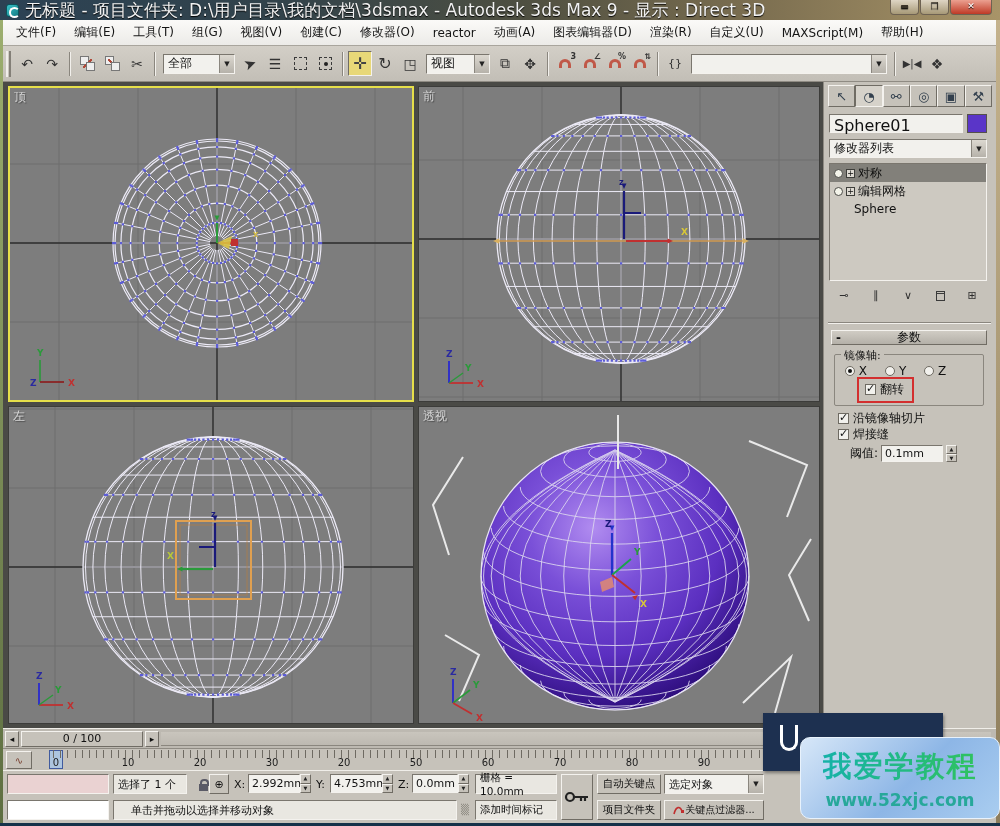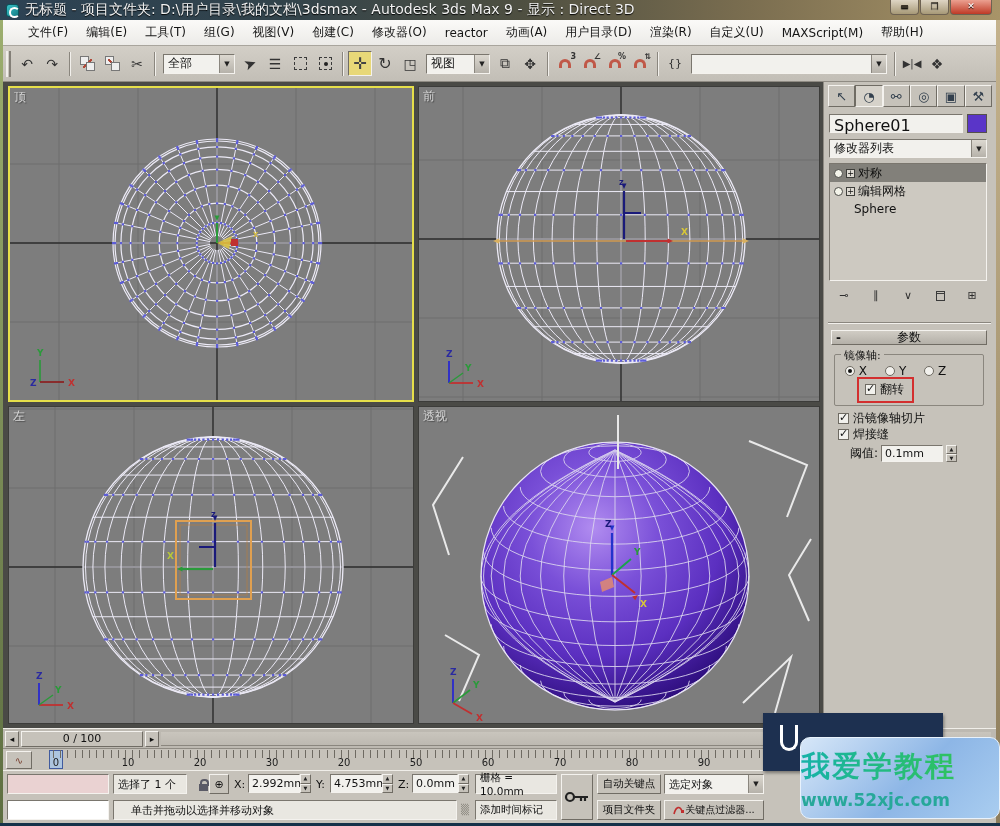--- a/index.html
+++ b/index.html
@@ -12,29 +12,29 @@
   #edge-bottom{position:absolute;left:0;bottom:0;width:1000px;height:3px;background:#16324a;z-index:60;}
 
   
   #titlebar{position:absolute;left:0;top:0;width:1000px;height:20px;
     background:linear-gradient(90deg,#2c4254 0%,#32434b 28%,#4e4f41 52%,#7b6e50 75%,#a89468 100%);
     display:flex;align-items:center;padding-left:6px;color:#f2f2f2;text-shadow:0 1px 1px #000;}
   #app-icon{width:13px;height:13px;border-radius:3px;background:linear-gradient(135deg,#39c3c9,#147d86);
     border:1px solid #0b555c;margin-right:6px;position:relative;flex:0 0 auto;}
   #app-icon::after{content:"";position:absolute;left:2px;top:2px;width:7px;height:7px;border:2px solid #fff;
     border-right-color:transparent;border-radius:50%;}
-  #title-text{font-size:14px;white-space:nowrap;overflow:hidden;}
+  #title-text{font-size:17px;white-space:nowrap;overflow:hidden;}
   #win-buttons{position:absolute;right:8px;top:0;display:flex;}
   .wbtn{width:29px;height:15px;border:1px solid #6e6252;border-top:none;border-radius:0 0 4px 4px;
     background:linear-gradient(#ded5c4,#a79977);color:#3a3328;font-size:9px;line-height:13px;text-align:center;margin-left:1px;}
   .wbtn.close{width:42px;background:linear-gradient(#eba090,#bf3a26);color:#fff;font-weight:bold;}
 
   
   #menubar{position:absolute;left:3px;top:20px;width:993px;height:26px;background:linear-gradient(#fbfaf8,#ecebe8);
-    border-bottom:1px solid #a9a59d;display:flex;align-items:center;padding-left:16px;}
+    border-bottom:1px solid #a9a59d;display:flex;align-items:center;padding-left:4px;}
   .menu-item{padding:3px 9px;color:#151515;white-space:nowrap;}
 
   
   #toolbar{position:absolute;left:3px;top:46px;width:993px;height:36px;background:linear-gradient(#d3cfc7,#c2beb6);
     border-bottom:1px solid #8f8b83;display:flex;align-items:center;padding-left:2px;}
   .tb-grip{width:5px;height:26px;border-left:2px solid #f0eee9;border-right:2px solid #837f77;margin:0 4px 0 1px;}
   .tbtn{width:24px;height:25px;display:flex;align-items:center;justify-content:center;color:#333;
     font-size:14px;margin-right:1px;position:relative;flex:0 0 auto;}
   .tbtn.active{background:var(--move_gizmo_active);border:1px solid;border-color:#706c64 #f4f2ee #f4f2ee #706c64;}
   .tb-sep{width:2px;height:24px;border-left:1px solid #8a867e;border-right:1px solid #f2f0ec;margin:0 4px;}
@@ -132,21 +132,21 @@
   .lock::before{content:"";position:absolute;left:1px;top:-5px;width:5px;height:5px;border:2px solid #5a5a66;
     border-bottom:none;border-radius:4px 4px 0 0;}
 
   
   #wm-navy{position:absolute;left:763px;top:713px;width:180px;height:58px;background:#1d3050;z-index:80;
     box-shadow:1px 2px 3px rgba(0,0,0,.4);}
   #wm-glyph{position:absolute;left:17px;top:12px;width:18px;height:26px;border:3px solid #fff;border-top:none;
     border-radius:0 0 10px 10px;}
   #wm-blue{position:absolute;left:800px;top:737px;width:200px;height:82px;border-radius:10px;z-index:90;
     background:linear-gradient(135deg,#d7e7f8 0%,#8db6e6 55%,#a9cdf0 100%);border:1px solid #e8f2fc;
-    display:flex;flex-direction:column;align-items:flex-start;justify-content:center;}
+    display:flex;flex-direction:column;align-items:center;justify-content:center;}
   #wm-title{font-size:29px;font-weight:bold;letter-spacing:2px;
     background:linear-gradient(90deg,#16b2a8,#2fc25e);-webkit-background-clip:text;background-clip:text;color:transparent;}
   #wm-url{font-size:17px;font-weight:bold;color:#27a89a;margin-top:3px;}
 </style>
 </head>
 <body>
 
 <div id="edge-left"></div>
 <div id="edge-right"></div>
 <div id="edge-bottom"></div>
@@ -164,21 +164,21 @@
 <div id="menubar">
   <span class="menu-item">文件(F)</span>
   <span class="menu-item">编辑(E)</span>
   <span class="menu-item">工具(T)</span>
   <span class="menu-item">组(G)</span>
   <span class="menu-item">视图(V)</span>
   <span class="menu-item">创建(C)</span>
   <span class="menu-item">修改器(O)</span>
   <span class="menu-item">reactor</span>
   <span class="menu-item">动画(A)</span>
-  <span class="menu-item">用户目录(D)</span>
+  <span class="menu-item">图表编辑器(D)</span>
   <span class="menu-item">渲染(R)</span>
   <span class="menu-item">自定义(U)</span>
   <span class="menu-item">MAXScript(M)</span>
   <span class="menu-item">帮助(H)</span>
 </div>
 
 <div id="toolbar">
   <span class="tb-grip"></span>
   <span class="tbtn">↶</span>
   <span class="tbtn">↷</span>

